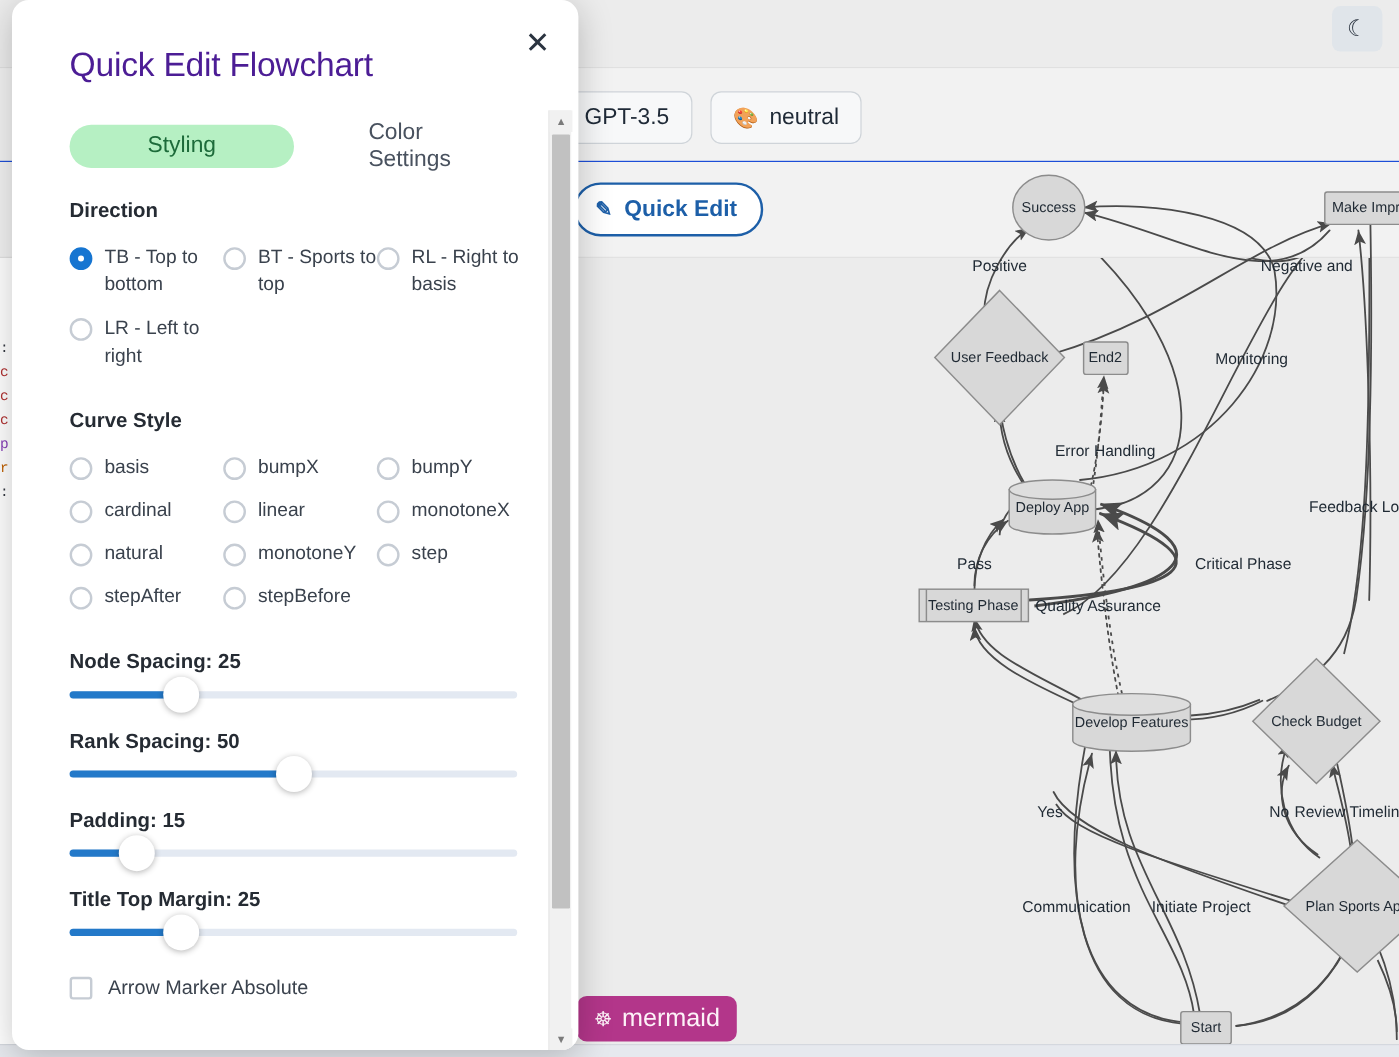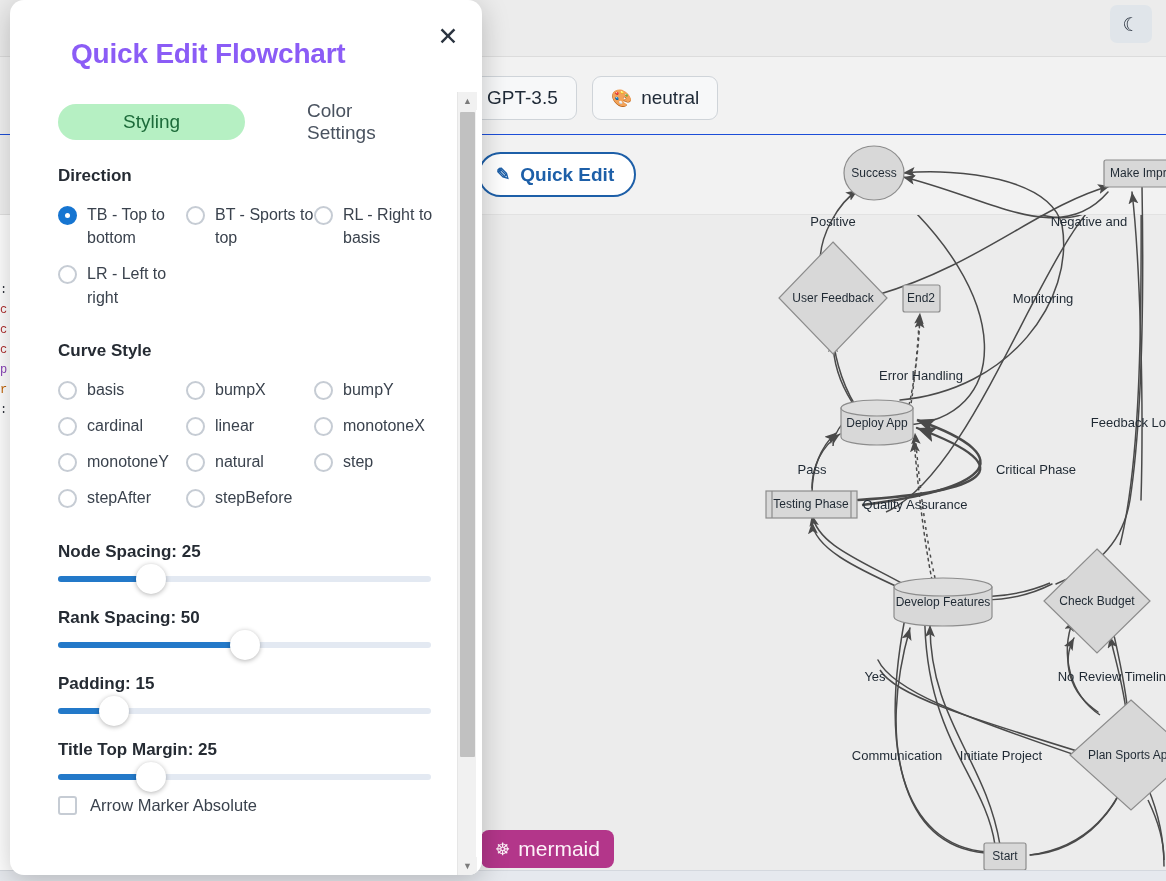--- a/index.html
+++ b/index.html
@@ -94,21 +94,21 @@
     box-shadow: 0 6px 28px rgba(0,0,0,.22);
     overflow: hidden; z-index: 10;
   }
   .modal-close {
     position: absolute; right: 18px; top: 20px;
     width: 32px; height: 32px; display: flex; align-items: center;
     justify-content: center; color: #2b3440; font-size: 25px; line-height: 1;
   }
   .modal-title {
     position: absolute; left: 48px; top: 38px;
-    font-size: 28px; font-weight: bold; color: #8b5cf6; letter-spacing: -.2px; margin-left: 13px;
+    font-size: 28px; font-weight: normal; color: #4c1d95; letter-spacing: -.2px;
   }
 
   .modal-body {
     position: absolute; left: 0; top: 92px; width: 472px; height: 783px;
     overflow: hidden;
   }
   .modal-scroll-area { position: absolute; left: 0; top: 0; width: 450px; height: 783px; padding: 0 12px 0 48px; }
 
   .tabs { display: flex; align-items: center; gap: 36px; margin-top: 12px; }
   .tab {
@@ -145,21 +145,21 @@
   .slider {
     position: relative; width: 373px; height: 6px; border-radius: 3px;
     background: #e3e9f2;
   }
   .slider .fill { position: absolute; left: 0; top: 0; height: 6px; border-radius: 3px; background: #2379c9; }
   .slider .thumb {
     position: absolute; top: -12px; width: 30px; height: 30px; border-radius: 50%;
     background: #ffffff; box-shadow: 0 1px 5px rgba(0,0,0,.3); transform: translateX(-15px);
   }
 
-  .check-row { display: flex; align-items: flex-end; gap: 13px; margin-top: 16px; }
+  .check-row { display: flex; align-items: flex-end; gap: 13px; margin-top: 34px; }
   .checkbox { width: 19px; height: 19px; border: 2px solid #c6ccd4; border-radius: 3px; background: #fff; }
   .check-row .lbl { font-size: 16.5px; color: #3a424d; }
 
   
   .mscroll {
     position: absolute; right: 6px; top: 92px; width: 19px; height: 783px;
     background: #f1f1f1; border-left: 1px solid #e6e6e6;
   }
   .mscroll .arr {
     position: absolute; left: 0; width: 19px; height: 18px;
@@ -467,25 +467,25 @@
           <div class="radio-item">
             <span class="radio"></span>
             <span class="lbl">linear</span>
           </div>
           <div class="radio-item">
             <span class="radio"></span>
             <span class="lbl">monotoneX</span>
           </div>
           <div class="radio-item">
             <span class="radio"></span>
+            <span class="lbl">natural</span>
+          </div>
+          <div class="radio-item">
+            <span class="radio"></span>
             <span class="lbl">monotoneY</span>
-          </div>
-          <div class="radio-item">
-            <span class="radio"></span>
-            <span class="lbl">natural</span>
           </div>
           <div class="radio-item">
             <span class="radio"></span>
             <span class="lbl">step</span>
           </div>
           <div class="radio-item">
             <span class="radio"></span>
             <span class="lbl">stepAfter</span>
           </div>
           <div class="radio-item">

